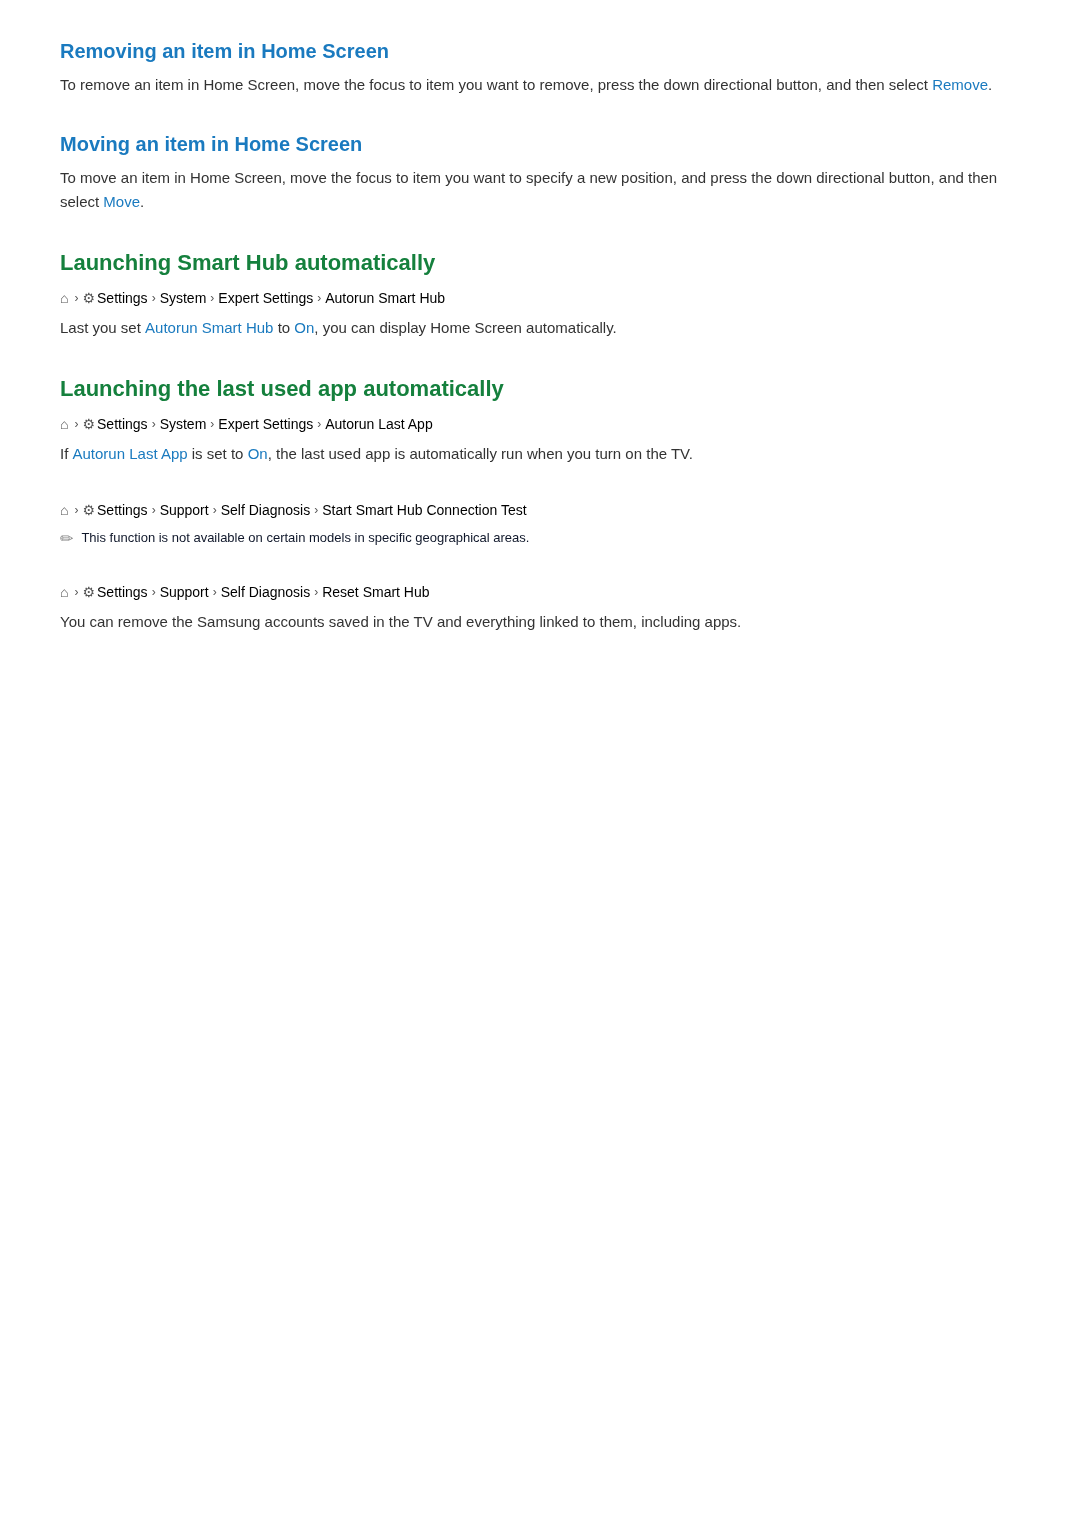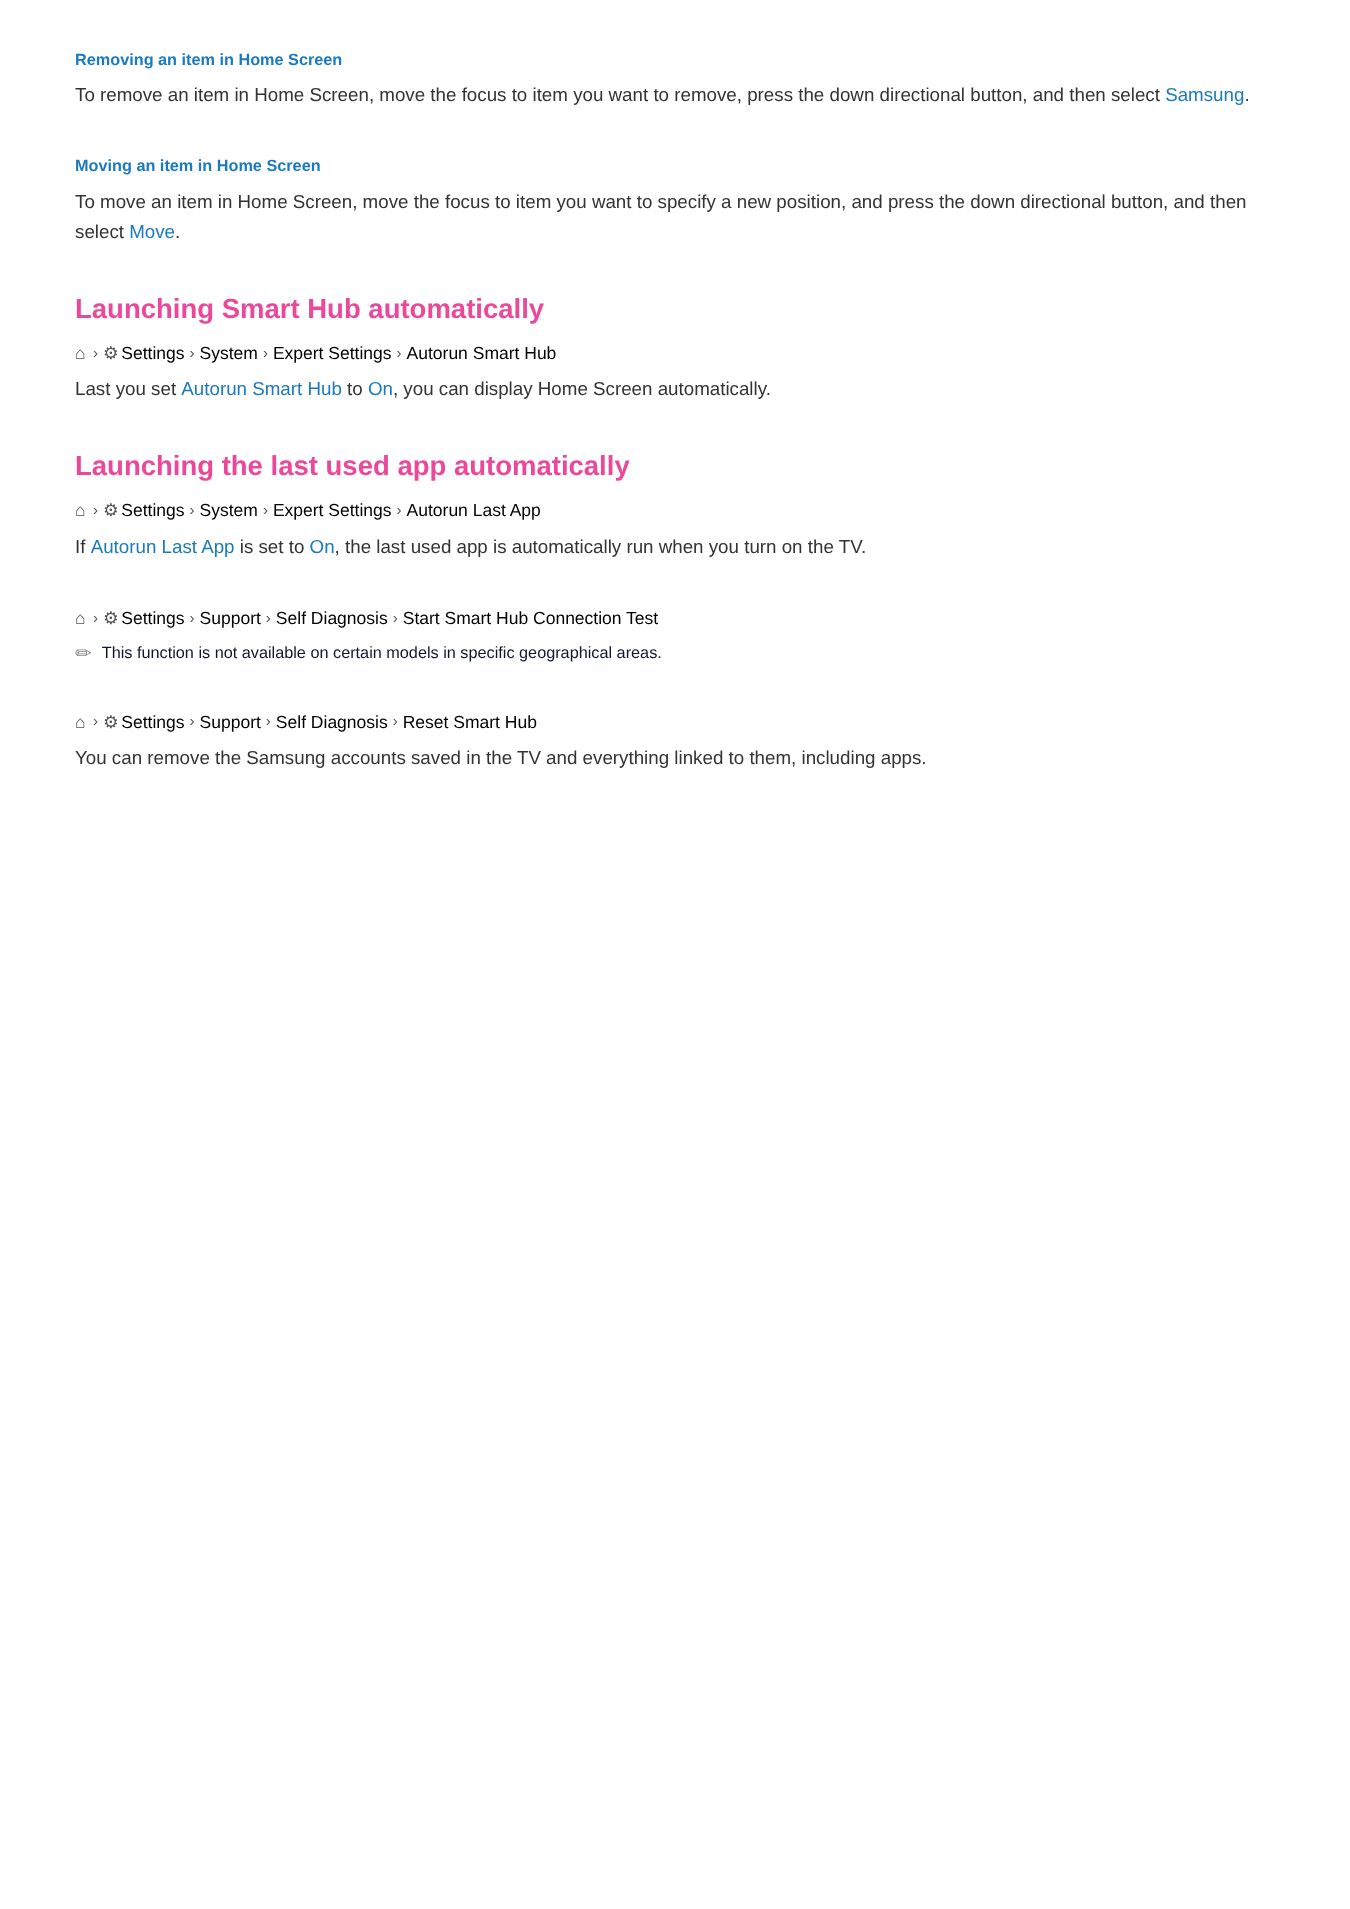--- a/index.html
+++ b/index.html
@@ -18,26 +18,26 @@
       padding: 40px 60px;
     }
 
     .section {
       margin-bottom: 36px;
     }
 
     .section-title {
       font-size: 22px;
       font-weight: 600;
-      color: #ec4899;
+      color: #15803d;
       margin-bottom: 14px;
     }
 
     .subsection-title {
-      font-size: 13px;
+      font-size: 20px;
       font-weight: 600;
       color: #1a7abf;
       margin-bottom: 10px;
     }
 
     .breadcrumb {
       display: flex;
       align-items: center;
       flex-wrap: wrap;
       gap: 2px;
@@ -98,21 +98,21 @@
       color: #0f172a;
       line-height: 1.5;
     }
   </style>
 </head>
 <body>
 
 <div class="section">
   <div class="subsection-title">Removing an item in Home Screen</div>
   <p class="body-text">
-    <span>To remove an item in Home Screen, move the focus to item you want to remove, press the down directional button, and then select </span><span class="highlight">Samsung</span><span>.</span>
+    <span>To remove an item in Home Screen, move the focus to item you want to remove, press the down directional button, and then select </span><span class="highlight">Remove</span><span>.</span>
   </p>
 </div>
 
 <div class="section">
   <div class="subsection-title">Moving an item in Home Screen</div>
   <p class="body-text">
     <span>To move an item in Home Screen, move the focus to item you want to specify a new position, and press the down directional button, and then select </span><span class="highlight">Move</span><span>.</span>
   </p>
 </div>
 

